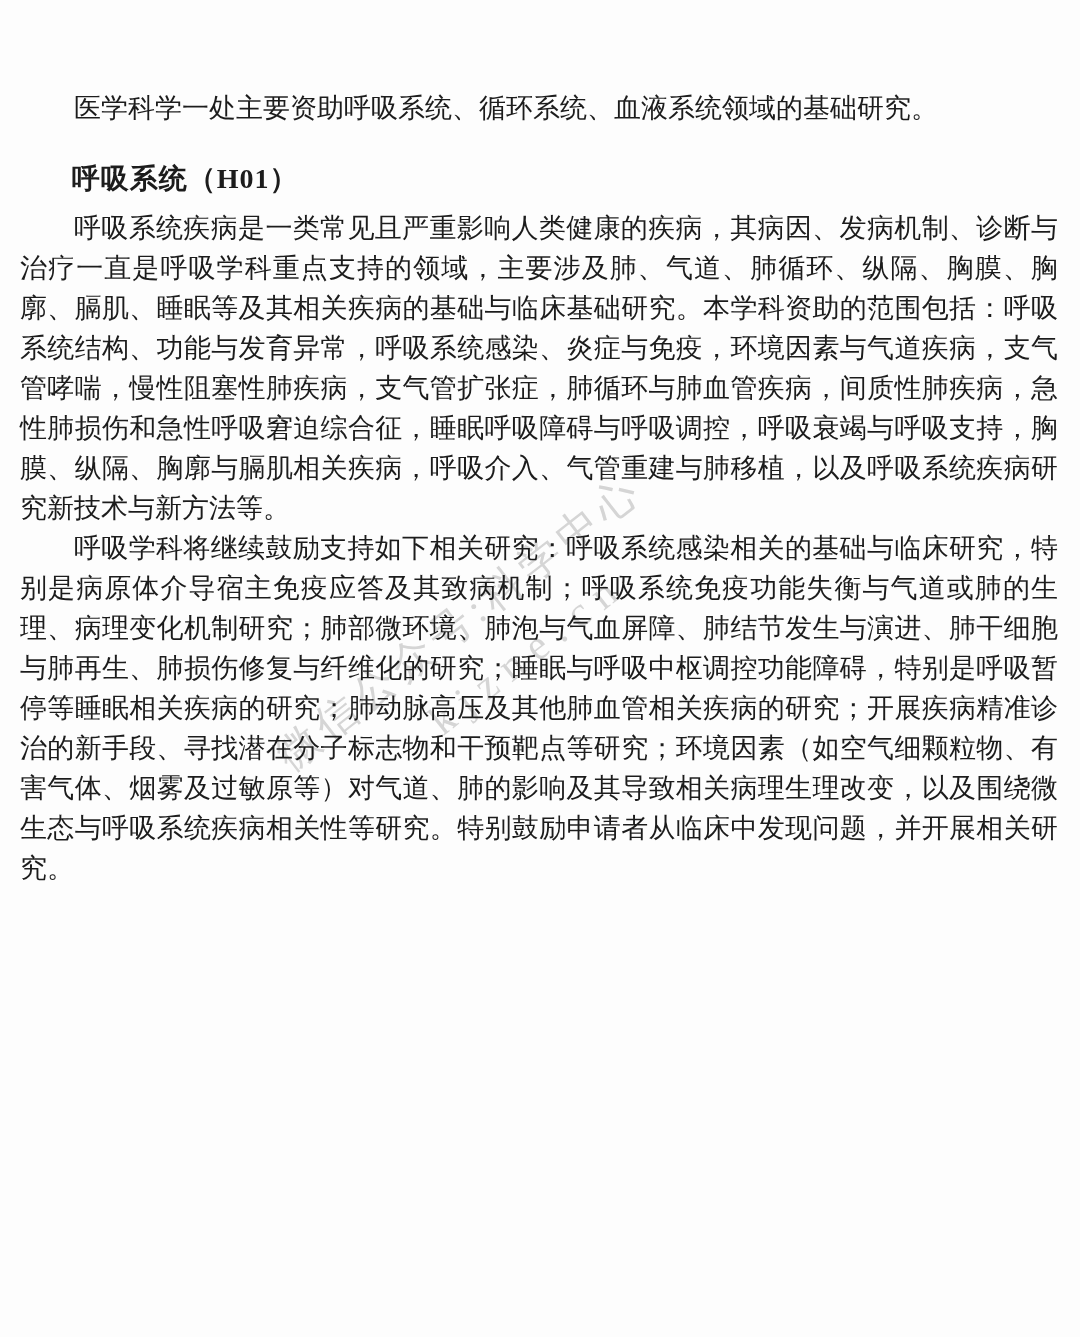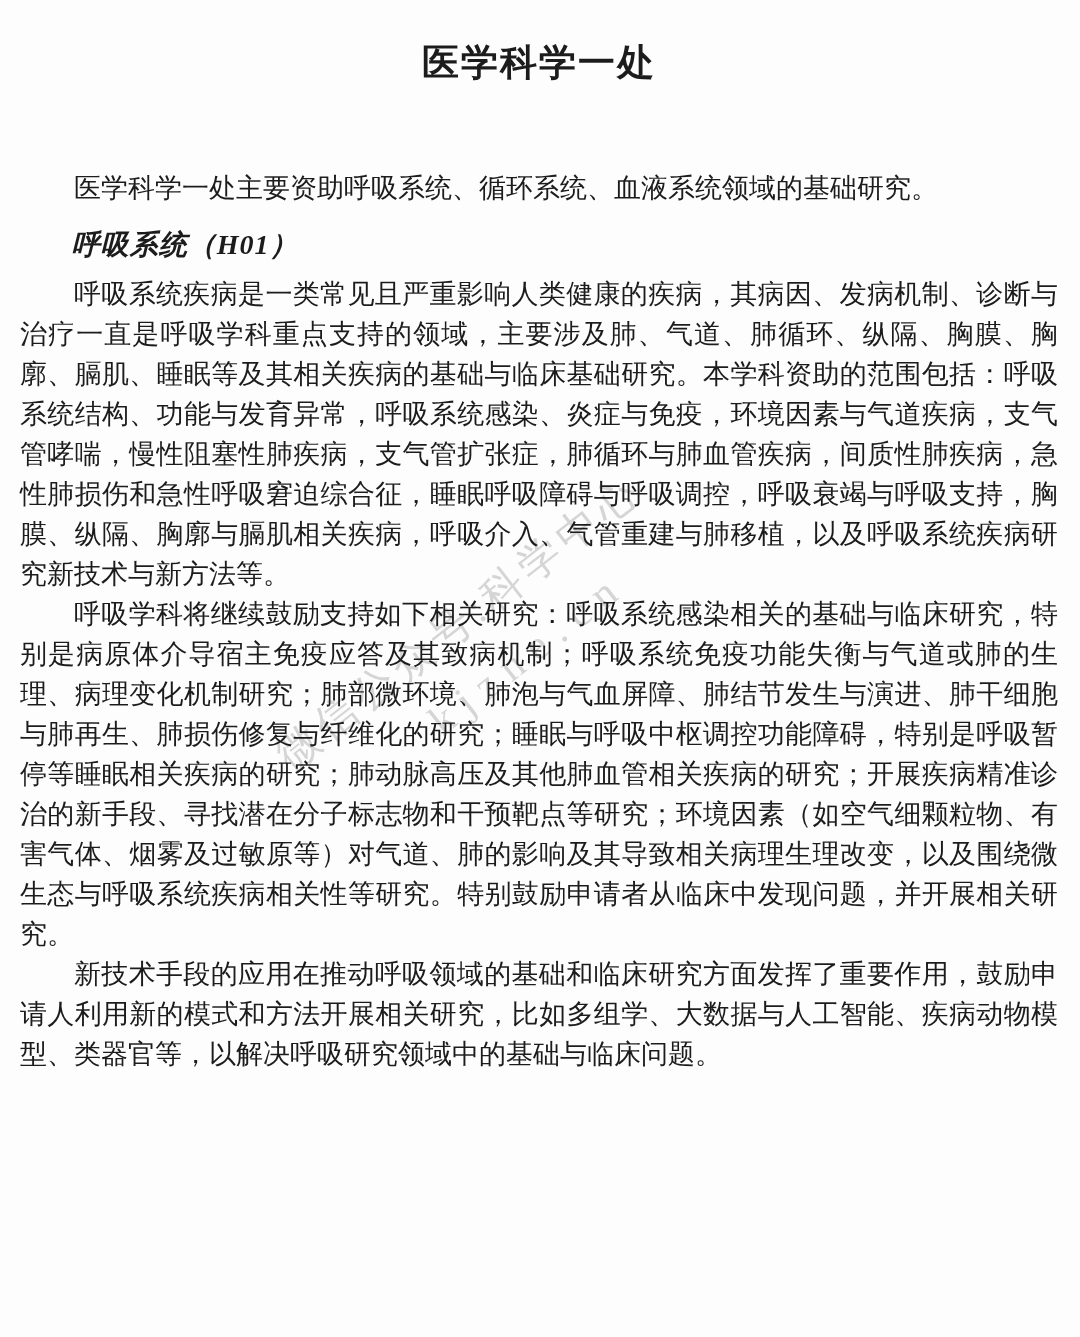--- a/index.html
+++ b/index.html
@@ -20,35 +20,34 @@
     padding: 38px 22px 0 20px;
   }
   .doc-title {
     text-align: center;
     font-size: 37px;
     font-weight: bold;
     line-height: 50px;
     letter-spacing: 2px;
   }
   .intro {
-    margin-top: 80px;
+    margin-top: 50px;
     font-size: 27px;
     line-height: 40px;
     text-indent: 2em;
     text-align: justify;
     text-justify: inter-character;
   }
   .section-heading {
-    margin-top: 16px;
+    margin-top: 30px;
     font-size: 28px;
     line-height: 42px;
     font-weight: bold;
     padding-left: 1.85em;
     letter-spacing: 1px;
-    font-style: italic;
   }
   .body-text { margin-top: 8px; }
   .body-text p {
     font-size: 27px;
     line-height: 40px;
     text-indent: 2em;
     text-align: justify;
     text-justify: inter-character;
   }
   .watermark {
@@ -81,26 +80,24 @@
 
 <div class="page">
 
   <div class="watermark">
     <div class="wm-line1">微信公众号:科学中心</div>
     <div class="wm-line2">kjzne.cn</div>
   </div>
 
   <div class="doc">
 
-    <h1 class="doc-title">医学科学一处</h1>
 
     <p class="intro">医学科学一处主要资助呼吸系统、循环系统、血液系统领域的基础研究。</p>
 
     <h2 class="section-heading">呼吸系统（H01）</h2>
 
     <div class="body-text">
       <p>呼吸系统疾病是一类常见且严重影响人类健康的疾病，其病因、发病机制、诊断与治疗一直是呼吸学科重点支持的领域，主要涉及肺、气道、肺循环、纵隔、胸膜、胸廓、膈肌、睡眠等及其相关疾病的基础与临床基础研究。本学科资助的范围包括：呼吸系统结构、功能与发育异常，呼吸系统感染、炎症与免疫，环境因素与气道疾病，支气管哮喘，慢性阻塞性肺疾病，支气管扩张症，肺循环与肺血管疾病，间质性肺疾病，急性肺损伤和急性呼吸窘迫综合征，睡眠呼吸障碍与呼吸调控，呼吸衰竭与呼吸支持，胸膜、纵隔、胸廓与膈肌相关疾病，呼吸介入、气管重建与肺移植，以及呼吸系统疾病研究新技术与新方法等。</p>
       <p>呼吸学科将继续鼓励支持如下相关研究：呼吸系统感染相关的基础与临床研究，特别是病原体介导宿主免疫应答及其致病机制；呼吸系统免疫功能失衡与气道或肺的生理、病理变化机制研究；肺部微环境、肺泡与气血屏障、肺结节发生与演进、肺干细胞与肺再生、肺损伤修复与纤维化的研究；睡眠与呼吸中枢调控功能障碍，特别是呼吸暂停等睡眠相关疾病的研究；肺动脉高压及其他肺血管相关疾病的研究；开展疾病精准诊治的新手段、寻找潜在分子标志物和干预靶点等研究；环境因素（如空气细颗粒物、有害气体、烟雾及过敏原等）对气道、肺的影响及其导致相关病理生理改变，以及围绕微生态与呼吸系统疾病相关性等研究。特别鼓励申请者从临床中发现问题，并开展相关研究。</p>
-      <p>新技术手段的应用在推动呼吸领域的基础和临床研究方面发挥了重要作用，鼓励申请人利用新的模式和方法开展相关研究，比如多组学、大数据与人工智能、疾病动物模型、类器官等，以解决呼吸研究领域中的基础与临床问题。</p>
     </div>
 
   </div>
 </div>
 
 </body></html>

